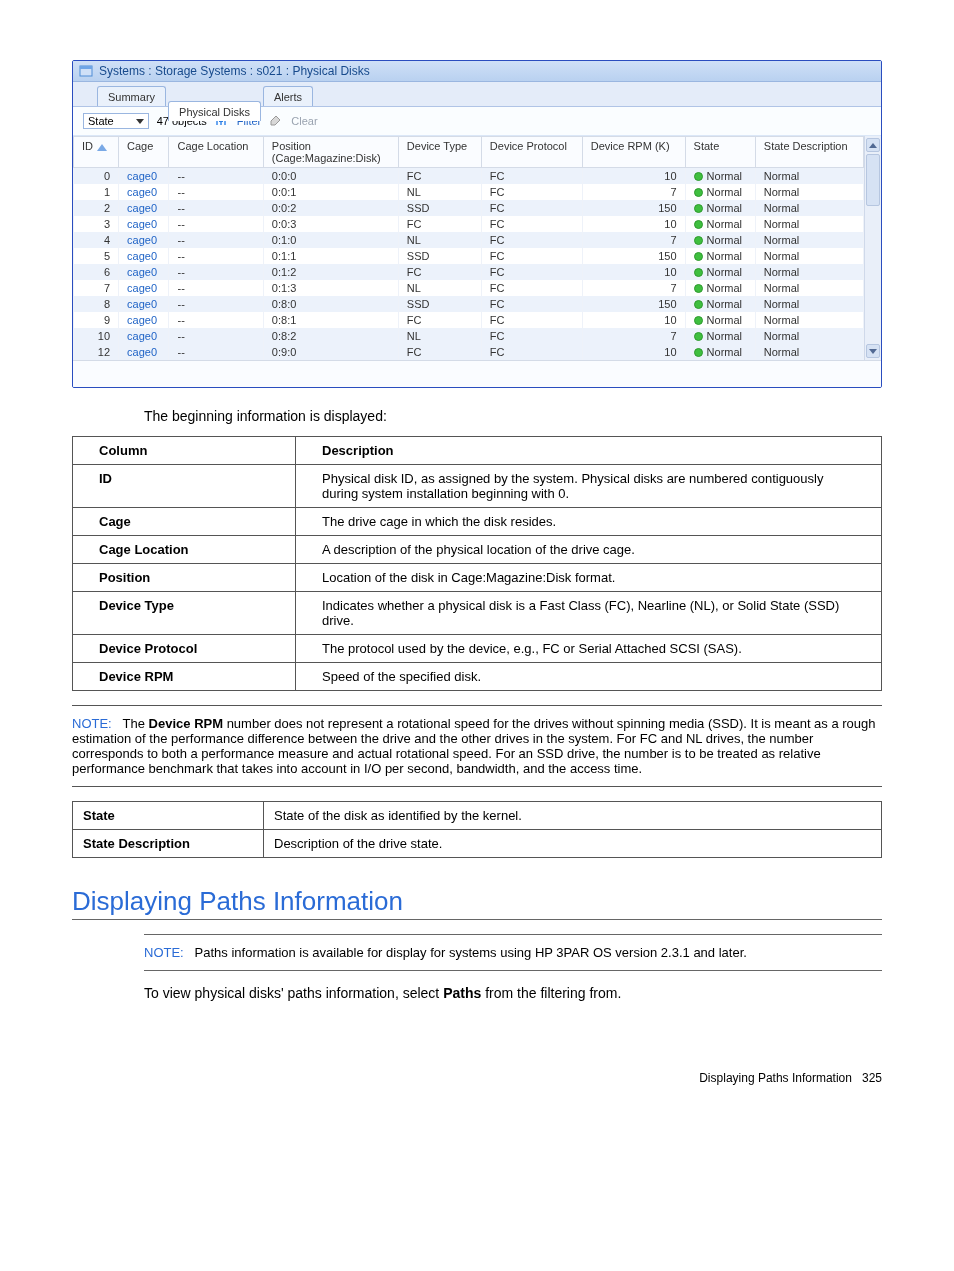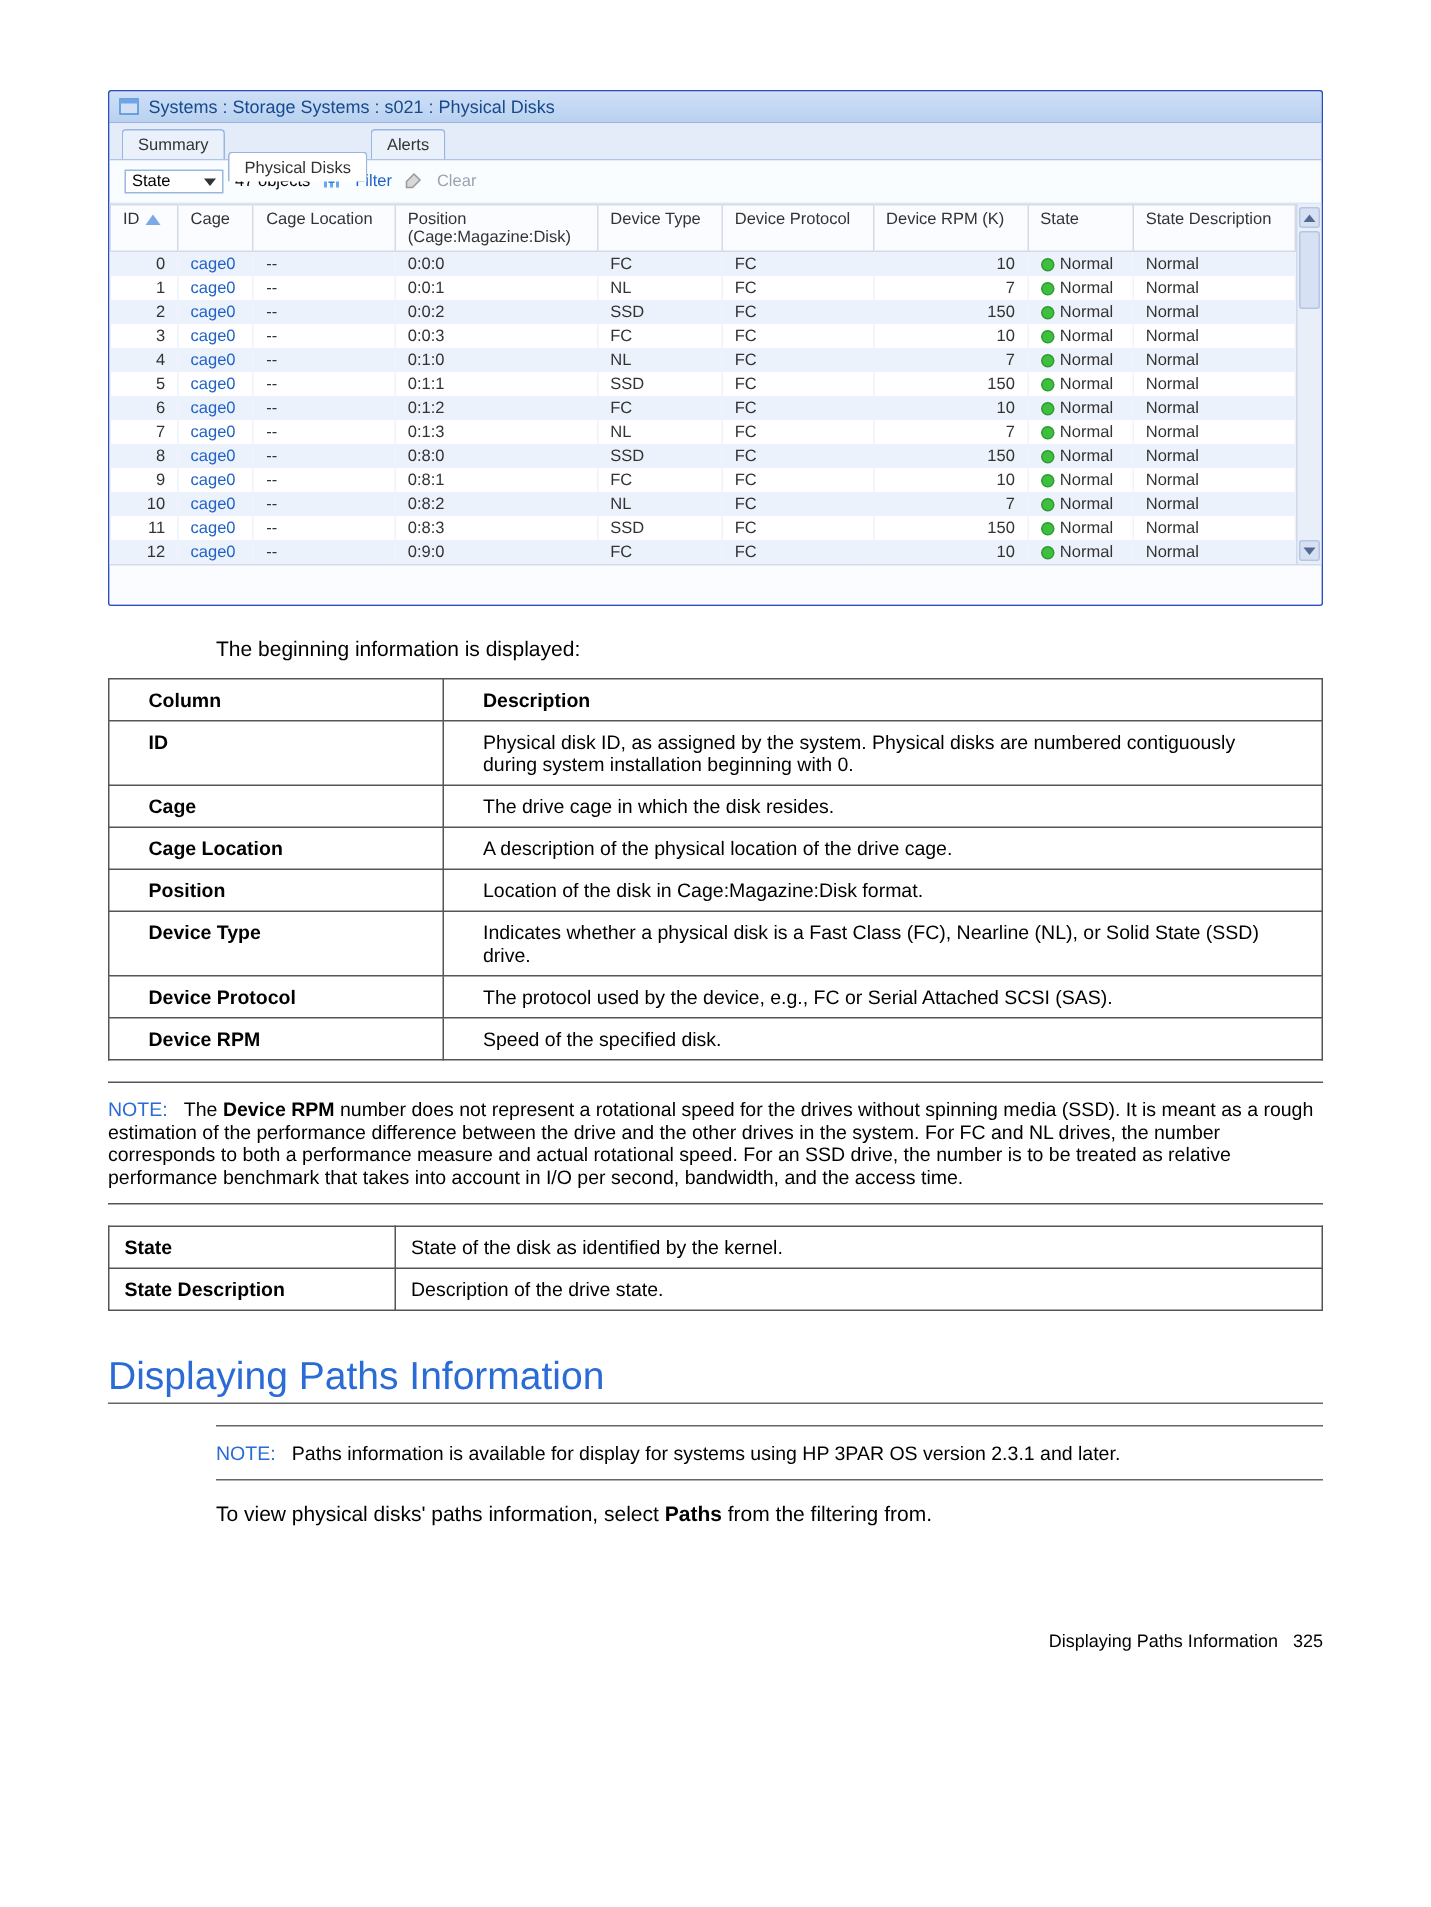--- a/index.html
+++ b/index.html
@@ -1,20 +1,20 @@
 <!DOCTYPE html>
 <html><head>
 <meta charset="utf-8">
 <style>
   body { margin:0; font-family:Arial,Helvetica,sans-serif; background:#fff; }
   .page { width:954px; margin:0 auto; padding:60px 72px 40px 72px; box-sizing:border-box; }
   .screenshot-wrap { border:1px solid #2a4dbf; border-radius:2px; overflow:hidden; font-family:Tahoma,Verdana,sans-serif; font-size:11px; }
   .titlebar { background:linear-gradient(#cfe0f7,#b9d1f0); border-bottom:1px solid #9ab6e0; padding:3px 6px; color:#174a8c; font-size:12px; display:flex; align-items:center; gap:6px;}
   .titlebar .win-icon { width:14px; height:14px; display:inline-block;}
-  .tabs-row { display:flex; padding:0 8px; background:#e4ecf9; border-bottom:1px solid #b0c4e6;}
+  .tabs-row { display:flex; padding:0 24px; background:#e4ecf9; border-bottom:1px solid #b0c4e6;}
   .tab { padding:4px 10px 3px; margin-top:4px; border:1px solid #9ab6e0; border-bottom:none; background:#eaf1fb; border-radius:3px 3px 0 0; margin-right:2px; font-size:11px; color:#333; cursor:pointer;}
   .tab.active { background:#fff; position:relative; top:15px; }
   .filter-row { display:flex; align-items:center; gap:8px; padding:6px 10px; background:#fafdff; border-bottom:1px solid #dbe7f7;}
   .state-dd { border:1px solid #9ab6e0; background:#fff; padding:1px 4px; display:flex; align-items:center; gap:22px; font-size:11px;}
   .caret { width:0; height:0; border-left:4px solid transparent; border-right:4px solid transparent; border-top:5px solid #333;}
   .link { color:#1f63c6; cursor:pointer;}
   .muted { color:#9aa3b0;}
   .grid-wrap { display:flex; background:#fff;}
   .grid { flex:1; border-collapse:collapse; width:100%;}
   .grid th { text-align:left; font-weight:normal; padding:3px 8px; border:1px solid #d4dbe7; background:#fafcff; color:#333; vertical-align:top; font-size:11px;}
@@ -243,33 +243,20 @@
               <td>--</td>
               <td>0:8:2</td>
               <td>NL</td>
               <td>FC</td>
               <td class="num">7</td>
               <td>
                 <span class="state-cell"><span class="dot"></span>Normal</span>
               </td>
               <td>Normal</td>
             </tr>
-            <tr>
-              <td class="num">11</td>
-              <td><span class="cage-link">cage0</span></td>
-              <td>--</td>
-              <td>0:8:3</td>
-              <td>SSD</td>
-              <td>FC</td>
-              <td class="num">150</td>
-              <td>
-                <span class="state-cell"><span class="dot"></span>Normal</span>
-              </td>
-              <td>Normal</td>
-            </tr>
             <tr class="alt">
               <td class="num">12</td>
               <td><span class="cage-link">cage0</span></td>
               <td>--</td>
               <td>0:9:0</td>
               <td>FC</td>
               <td>FC</td>
               <td class="num">10</td>
               <td>
                 <span class="state-cell"><span class="dot"></span>Normal</span>

